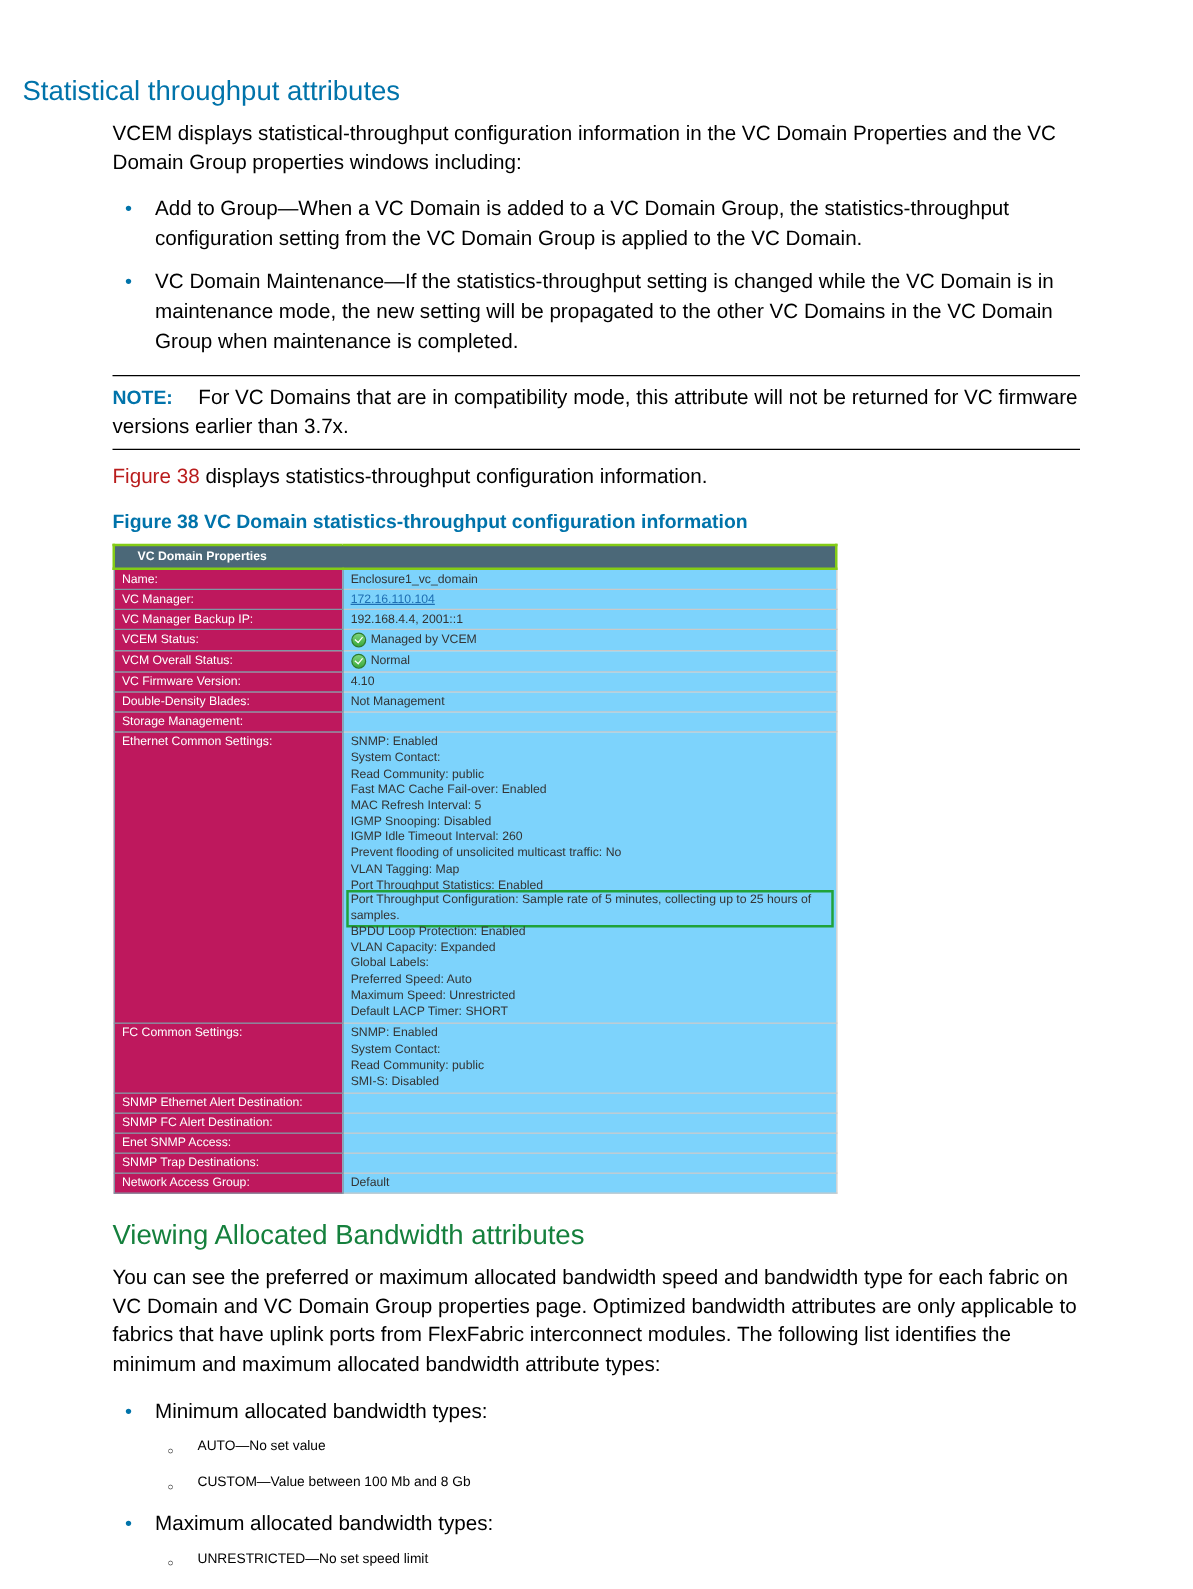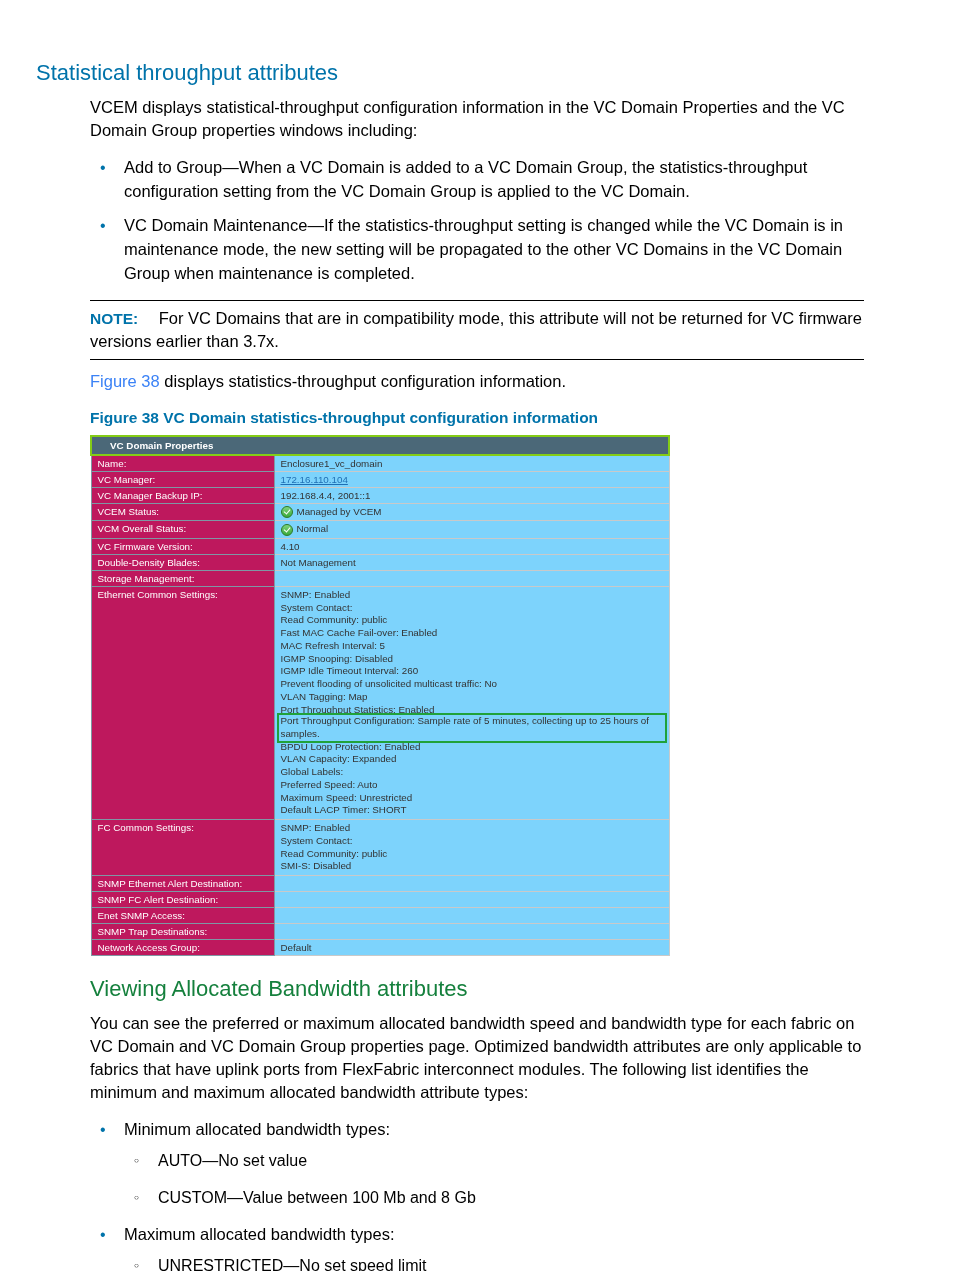--- a/index.html
+++ b/index.html
@@ -12,21 +12,21 @@
   }
   .page {
     padding: 40px 90px 30px 90px;
     box-sizing: border-box;
   }
   h1.section-title {
     color: #0073aa;
     font-weight: 300;
     font-size: 22px;
     margin: 20px 0 10px -90px;
-    padding-left: 36px;
+    padding-left: 18px;
   }
   h2.subsection-title {
     color: #15803d;
     font-weight: 400;
     font-size: 22px;
     margin: 20px 0 10px 0;
   }
   p.body {
     font-size: 16.5px;
     line-height: 1.4;
@@ -54,21 +54,21 @@
     font-size: 16px;
     top: 0px;
   }
   ul.sub-bullets {
     list-style: none;
     padding-left: 34px;
     margin: 8px 0;
   }
   ul.sub-bullets > li {
     position: relative;
-    font-size: 16px;
+    font-size: 11px;
     line-height: 1.4;
     margin-bottom: 14px;
     font-family: 'Segoe UI Light','Arial Narrow',Arial,sans-serif;
   }
   ul.sub-bullets > li::before {
     content: "○";
     color: #000;
     position: absolute;
     left: -24px;
     font-size: 8px;
@@ -84,21 +84,21 @@
     font-weight: bold;
     color: #0073aa;
     font-size: 15.5px;
     margin-right: 16px;
   }
   .note-text {
     font-size: 16.5px;
     line-height: 1.4;
     font-family: 'Segoe UI Light','Arial Narrow',Arial,sans-serif;
   }
-  .fig-ref { color: #3b82f6; }
+  .fig-ref { color: #b91c1c; }
   .figure-caption {
     color: #0073aa;
     font-weight: bold;
     font-size: 15.5px;
     margin: 16px 0 8px 0;
   }
   
   .props-table {
     width: 580px;
     border-collapse: collapse;

